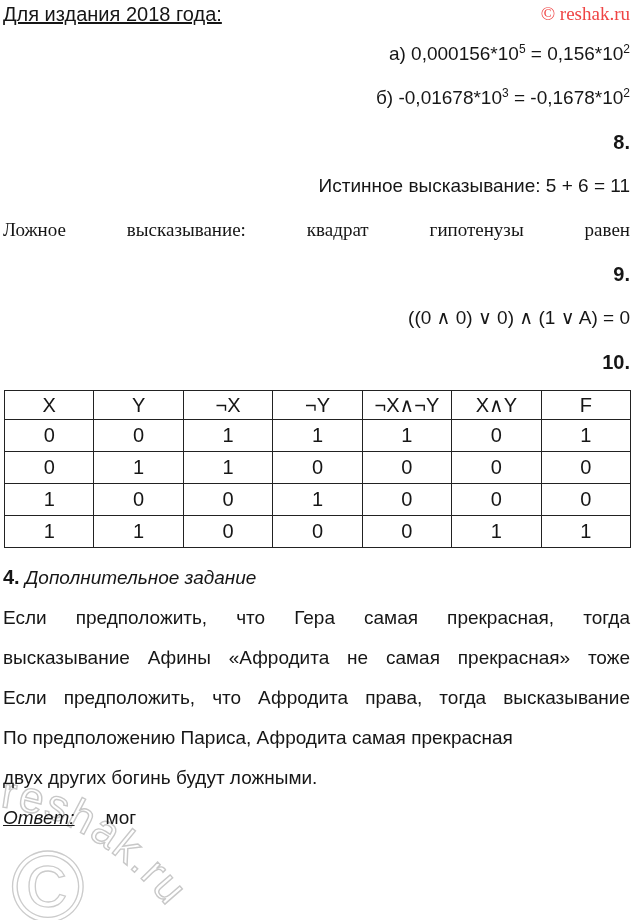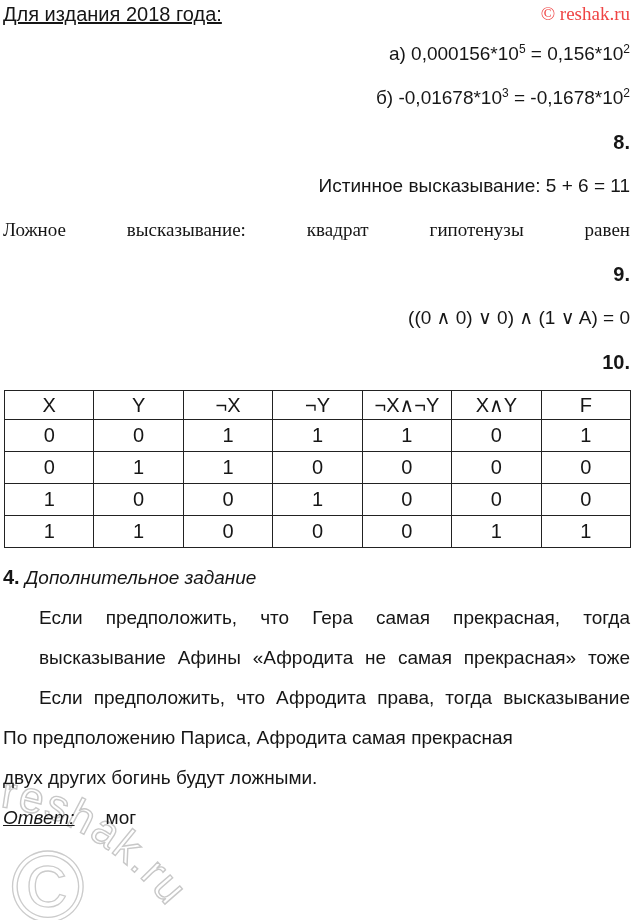--- a/index.html
+++ b/index.html
@@ -20,21 +20,21 @@
   }
   .edition { text-decoration: underline; font-size: 20px; }
   .brand { font-family: "Liberation Serif", serif; font-size: 19px; color: #ef4444; }
 
   .tline { line-height: 44px; white-space: nowrap; text-align: right; }
   .seq-num { font-weight: bold; font-size: 20px; }
   sup { font-size: 12px; line-height: 0; }
 
   .jline { line-height: 44px; text-align: justify; text-align-last: justify; font-family: Liberation Serif, serif; }
   .pline { line-height: 40px; white-space: nowrap; }
-  .pjline { line-height: 40px; text-align: justify; text-align-last: justify; margin-left: 36px; }
+  .pjline { line-height: 40px; text-align: justify; text-align-last: justify; }
 
   table.truth {
     border-collapse: collapse;
     width: 627px;
     margin: 6px 0 0 1px;
     table-layout: fixed;
   }
   table.truth td {
     border: 1.5px solid #222222;
     text-align: center;

